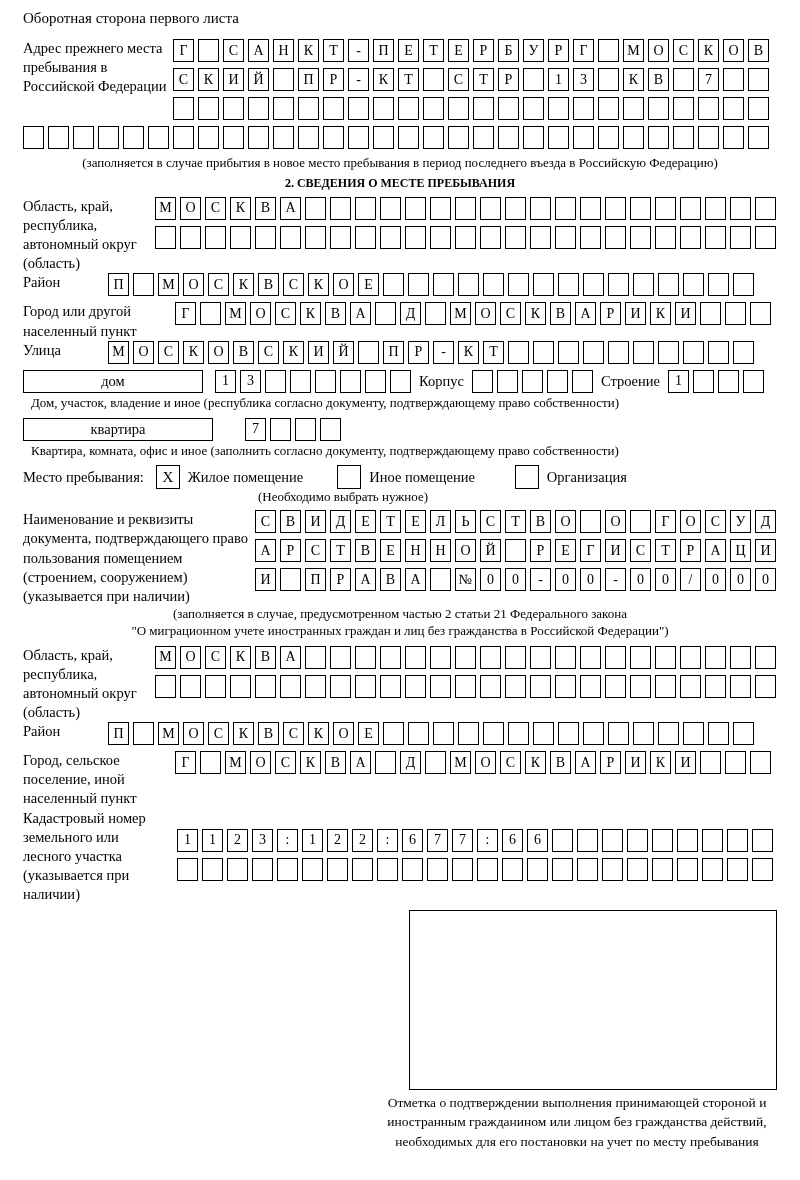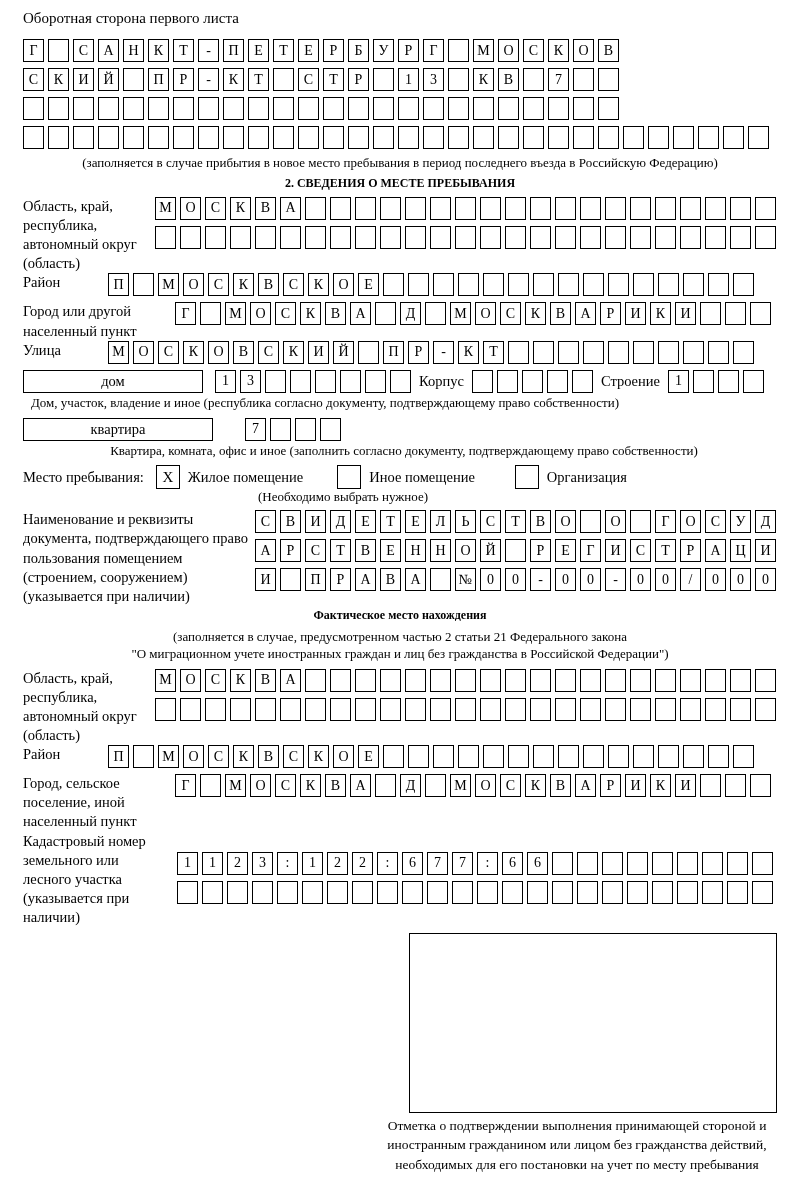--- a/index.html
+++ b/index.html
@@ -25,20 +25,21 @@
   .pt20{padding-top:20px;}
 </style>
 </head>
 <body>
 
 <div class="page">
 
   <div class="hdr">Оборотная сторона первого листа</div>
 
   <div class="frow">
+    <div class="lbl w150">Адрес прежнего места пребывания в Российской Федерации</div>
     <div class="rows">
       <div class="boxrow">
           <div class="cell">Г</div>
           <div class="cell"></div>
           <div class="cell">С</div>
           <div class="cell">А</div>
           <div class="cell">Н</div>
           <div class="cell">К</div>
           <div class="cell">Т</div>
           <div class="cell">-</div>
@@ -335,21 +336,21 @@
 
   <div class="frow mb2" style="align-items:center;gap:20px;">
     <div class="widebox" style="width:190px;">квартира</div>
     <div class="boxrow" style="margin:0 0 0 12px;">
         <div class="cell">7</div>
         <div class="cell"></div>
         <div class="cell"></div>
         <div class="cell"></div>
       </div>
   </div>
-  <div class="note mb6" style="padding-left:8px;text-align:center;">Квартира, комната, офис и иное (заполнить согласно документу, подтверждающему право собственности)</div>
+  <div class="note mb6" style="padding-left:8px;">Квартира, комната, офис и иное (заполнить согласно документу, подтверждающему право собственности)</div>
 
   <div class="frow" style="align-items:center;">
     <div class="lbl" style="margin-right:12px;">Место пребывания:</div>
     <div class="ck">X</div>
     <div class="inline-lbl" style="margin-top:0;margin-right:34px;">Жилое помещение</div>
     <div class="ck"></div>
     <div class="inline-lbl" style="margin-top:0;margin-right:40px;">Иное помещение</div>
     <div class="ck"></div>
     <div class="inline-lbl" style="margin-top:0;">Организация</div>
   </div>
@@ -423,21 +424,20 @@
           <div class="cell">0</div>
           <div class="cell">0</div>
           <div class="cell">/</div>
           <div class="cell">0</div>
           <div class="cell">0</div>
           <div class="cell">0</div>
         </div>
     </div>
   </div>
 
-  <div class="sec-title" style="margin-top:2px;">Фактическое место нахождения</div>
   <div class="note note-c">(заполняется в случае, предусмотренном частью 2 статьи 21 Федерального закона</div>
   <div class="note note-c mb6">"О миграционном учете иностранных граждан и лиц без гражданства в Российской Федерации")</div>
 
   <div class="frow">
     <div class="lbl w132">Область, край, республика, автономный округ (область)</div>
     <div class="rows">
       <div class="boxrow">
           <div class="cell">М</div>
           <div class="cell">О</div>
           <div class="cell">С</div>

